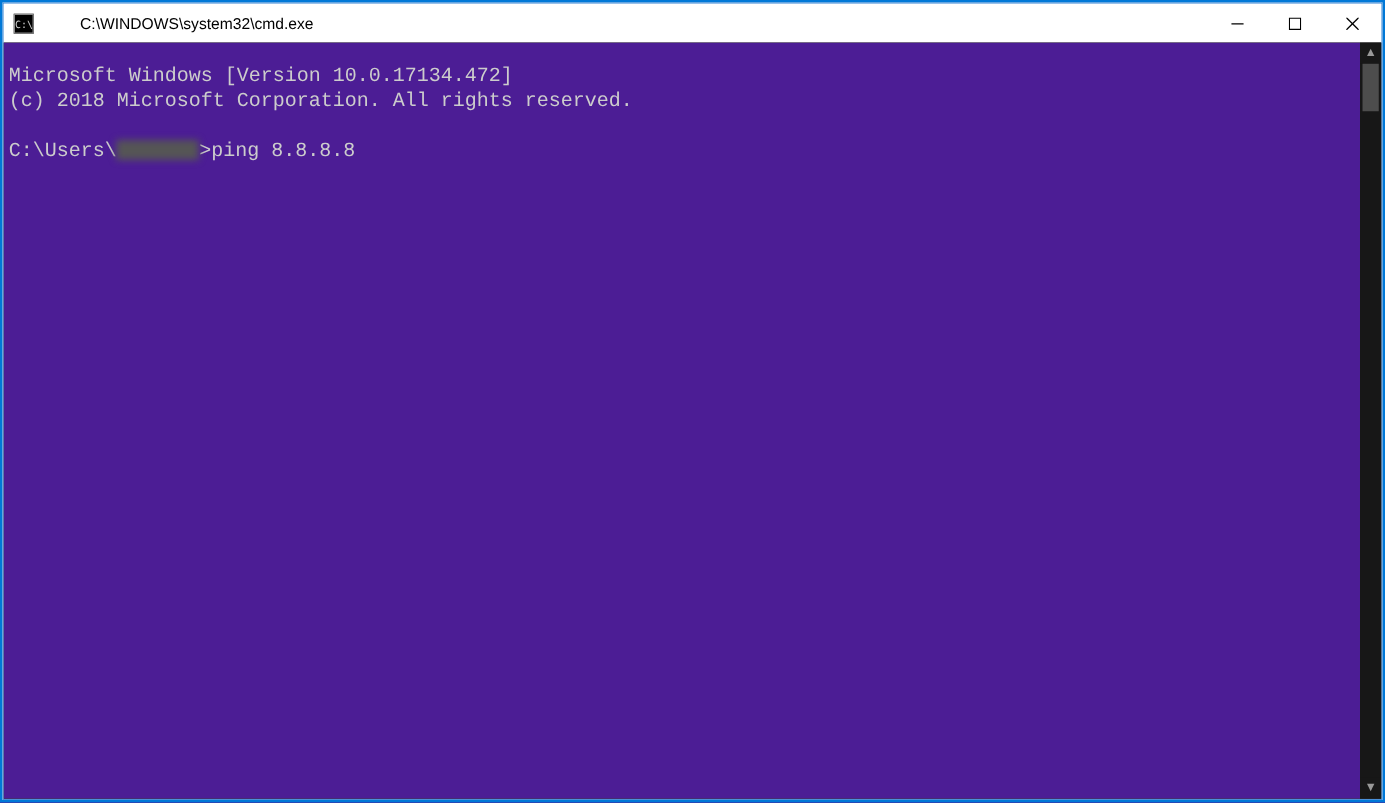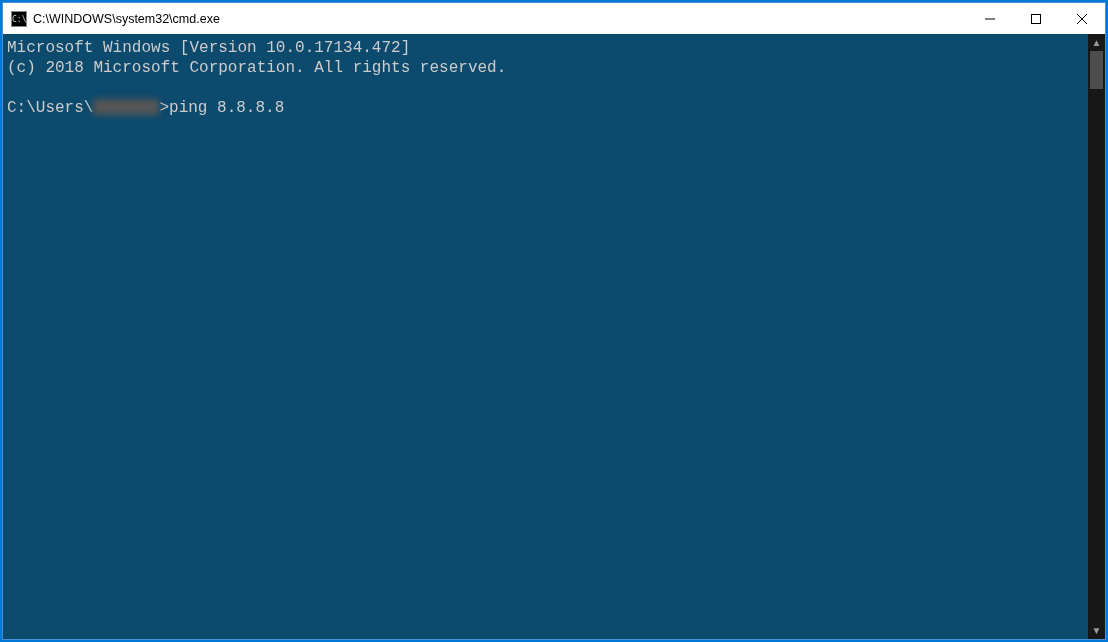--- a/index.html
+++ b/index.html
@@ -41,20 +41,21 @@
       text-align: center;
       line-height: 16px;
       margin-right: 6px;
       border: 1px solid #888;
       overflow: hidden;
     }
     .titlebar-title {
       font-size: 12.5px;
       color: #000;
       flex: 1;
+      margin-left: 31px;
     }
     .window-controls {
       display: flex;
       height: 100%;
     }
     .win-btn {
       width: 46px;
       height: 31px;
       display: flex;
       align-items: center;
@@ -68,26 +69,26 @@
       height: 10px;
     }
     .terminal-wrap {
       flex: 1;
       display: flex;
       background: #0c0c0c;
       overflow: hidden;
     }
     .terminal {
       flex: 1;
-      background: #0c4a6e;
+      background: #4c1d95;
       color: #cccccc;
       font-family: Consolas, "Courier New", monospace;
       font-size: 16px;
       line-height: 20px;
-      padding: 4px 4px;
+      padding: 17px 4px;
       white-space: pre;
       overflow: hidden;
     }
     .scrollbar {
       width: 17px;
       background: #171717;
       display: flex;
       flex-direction: column;
     }
     .scroll-arrow {

